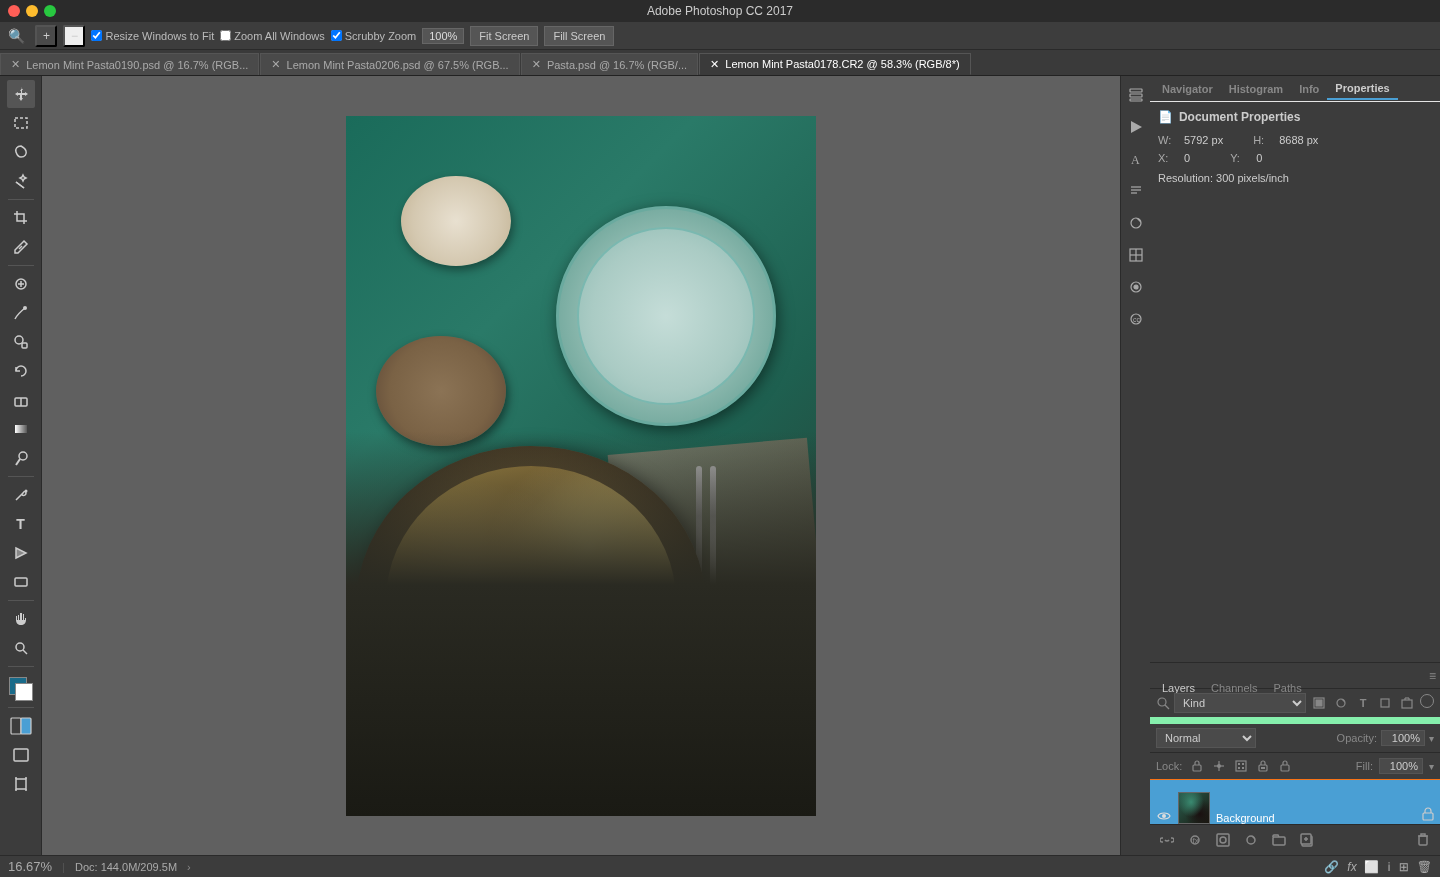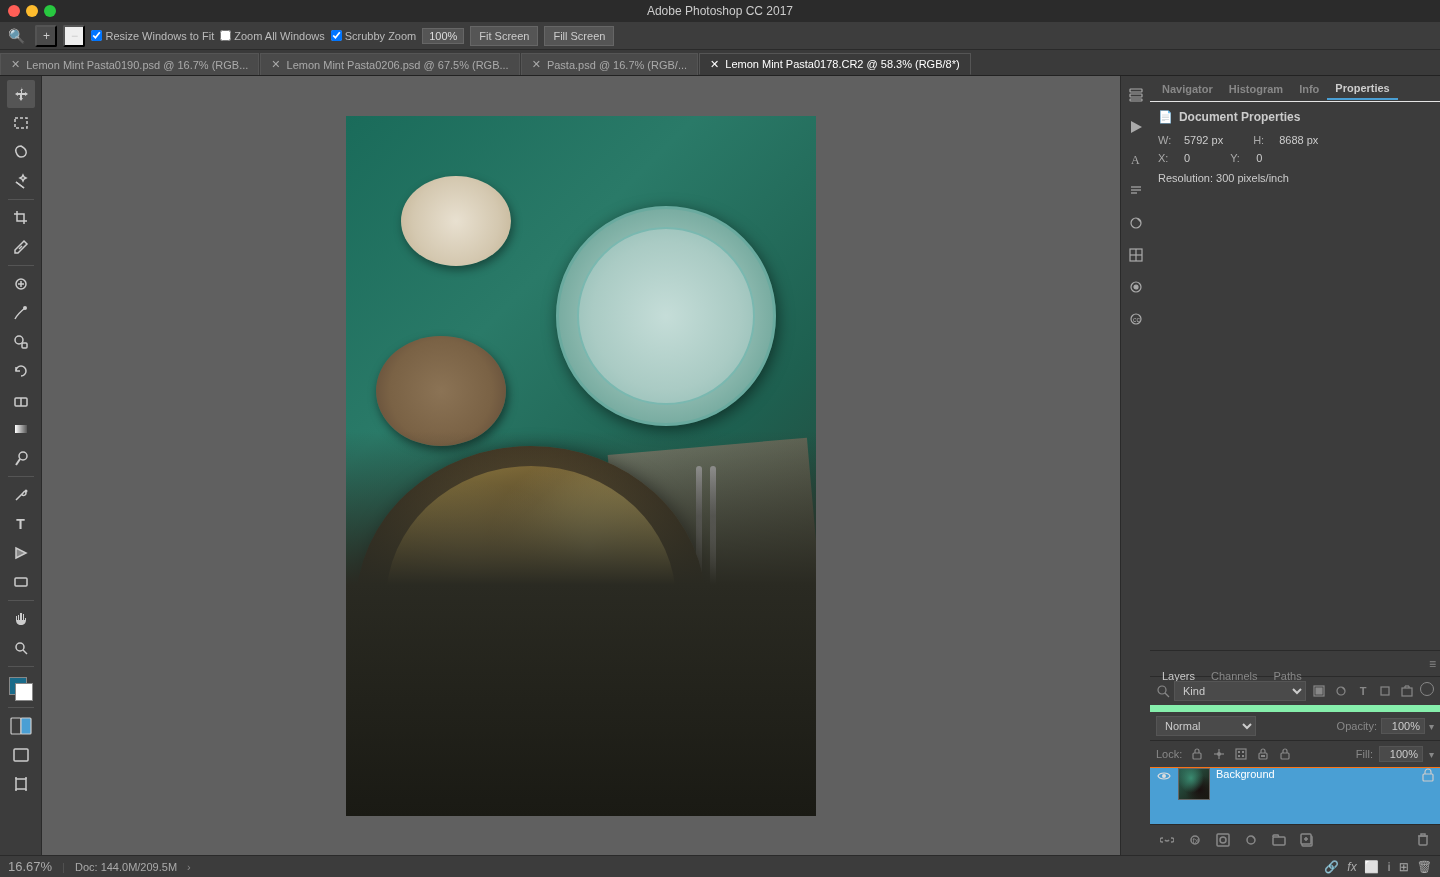--- a/index.html
+++ b/index.html
@@ -612,22 +612,22 @@
       font-size: 10px;
     }
 
     
     .layers-list {
       flex: 1;
       overflow-y: auto;
     }
     .layer-item {
       display: flex;
-      align-items: flex-start;
-      height: 56px;
+      align-items: flex-end;
+      height: 44px;
       padding: 0 6px;
       gap: 6px;
       cursor: pointer;
       background: #4a9fd4;
     }
     .layer-visibility {
       width: 16px;
       height: 16px;
       display: flex;
       align-items: center;

